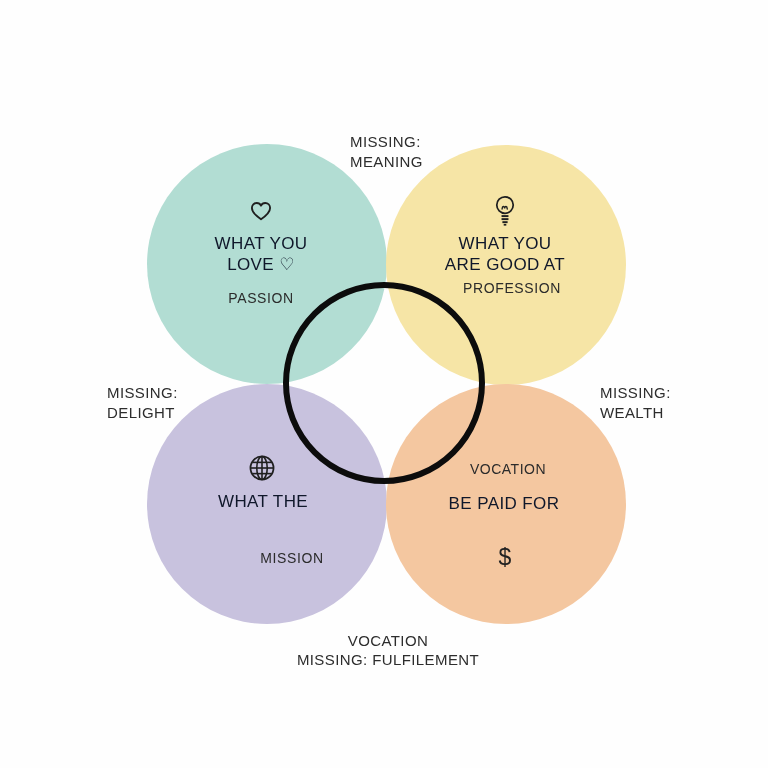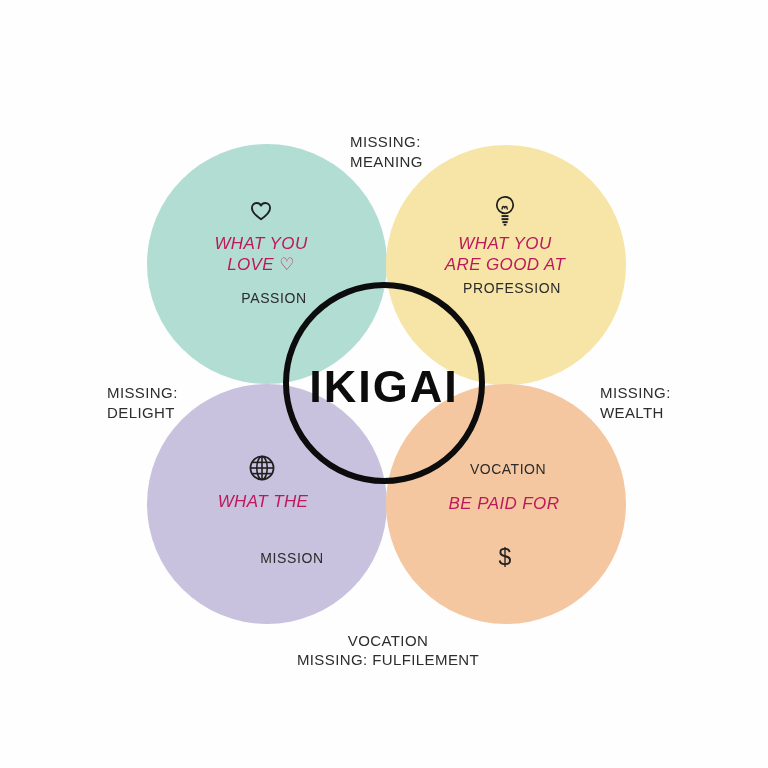--- a/index.html
+++ b/index.html
@@ -16,21 +16,21 @@
   .ring{
     position:absolute;left:283px;top:282px;width:202px;height:202px;
     box-sizing:border-box;border:6px solid #0c0c0c;border-radius:50%;background:transparent;
   }
   .ikigai-title{
     position:absolute;left:384px;top:361px;transform:translateX(-50%);
     font-size:45px;font-weight:bold;letter-spacing:2px;color:#0c0c0c;white-space:nowrap;
   }
 
   .txt{position:absolute;transform:translateX(-50%);text-align:center;white-space:nowrap;}
-  .main-lines{font-size:17px;line-height:21px;letter-spacing:.4px;color:#be185d;font-style:italic;}
+  .main-lines{font-size:17px;line-height:21px;letter-spacing:.4px;color:#0f172a;}
   .sub-label{font-size:14px;letter-spacing:.6px;color:#2b2b2b;}
   .mini-label{font-size:14px;letter-spacing:.5px;color:#2b2b2b;}
   .dollar{font-size:23px;color:#222;}
 
   .outer-label{position:absolute;font-size:15px;line-height:20px;letter-spacing:.4px;color:#2d2d2d;white-space:nowrap;margin-top:14px;}
   .outer-label.centered{transform:translateX(-50%);text-align:center;line-height:19px;}
 
   .icon{position:absolute;}
   .icon svg{display:block;}
 </style>
@@ -46,21 +46,21 @@
 
   <div class="icon" style="left:248px;top:198px;">
     <svg width="26" height="24" viewBox="0 0 24 22">
       <path d="M12 19.6 C 6.6 15.9 3.6 12.3 3.6 9.2 C 3.6 6.5 5.6 4.5 8.1 4.5 C 9.8 4.5 11.3 5.5 12 7 C 12.7 5.5 14.2 4.5 15.9 4.5 C 18.4 4.5 20.4 6.5 20.4 9.2 C 20.4 12.3 17.4 15.9 12 19.6 Z" fill="none" stroke="#1f1f1f" stroke-width="1.7" stroke-linejoin="round"></path>
     </svg>
   </div>
   <div class="txt main-lines" style="left:261px;top:233px;">
     <div>WHAT YOU</div>
     <div>LOVE ♡</div>
   </div>
-  <div class="txt sub-label" style="left:274px;top:290px;text-align:right;">PASSION</div>
+  <div class="txt sub-label" style="left:261px;top:290px;text-align:right;">PASSION</div>
 
   <div class="icon" style="left:492px;top:194px;">
     <svg width="26" height="34" viewBox="0 0 24 31">
       <circle cx="12" cy="10" r="7.6" fill="none" stroke="#1f1f1f" stroke-width="1.6"></circle>
       <path d="M9.3 13.6 c0.2 -3 2.2 -3 2.4 -0.4 c0.2 -2.6 2.2 -2.6 2.4 0.4" fill="none" stroke="#1f1f1f" stroke-width="1.3" stroke-linecap="round"></path>
       <line x1="8.8" y1="20.2" x2="15.2" y2="20.2" stroke="#1f1f1f" stroke-width="1.8"></line>
       <line x1="8.8" y1="23" x2="15.2" y2="23" stroke="#1f1f1f" stroke-width="1.8"></line>
       <line x1="9.6" y1="25.8" x2="14.4" y2="25.8" stroke="#1f1f1f" stroke-width="1.8"></line>
       <line x1="10.8" y1="28.2" x2="13.2" y2="28.2" stroke="#1f1f1f" stroke-width="1.6"></line>
     </svg>
@@ -86,21 +86,20 @@
   </div>
   <div class="txt sub-label" style="left:265px;top:550px;margin-left:27px;">MISSION</div>
 
   <div class="txt mini-label" style="left:508px;top:461px;">VOCATION</div>
   <div class="txt main-lines" style="left:504px;top:493px;">
     <div>BE PAID FOR</div>
   </div>
   <div class="txt dollar" style="left:505px;top:544px;">$</div>
 
   <div class="ring"></div>
-  <div class="ikigai-title">IKIGAI</div>
 
   <div class="outer-label" style="left:350px;top:118px;">
     <div>MISSING:</div>
     <div>MEANING</div>
   </div>
   <div class="outer-label" style="left:107px;top:369px;">
     <div>MISSING:</div>
     <div>DELIGHT</div>
   </div>
   <div class="outer-label" style="left:600px;top:369px;">

